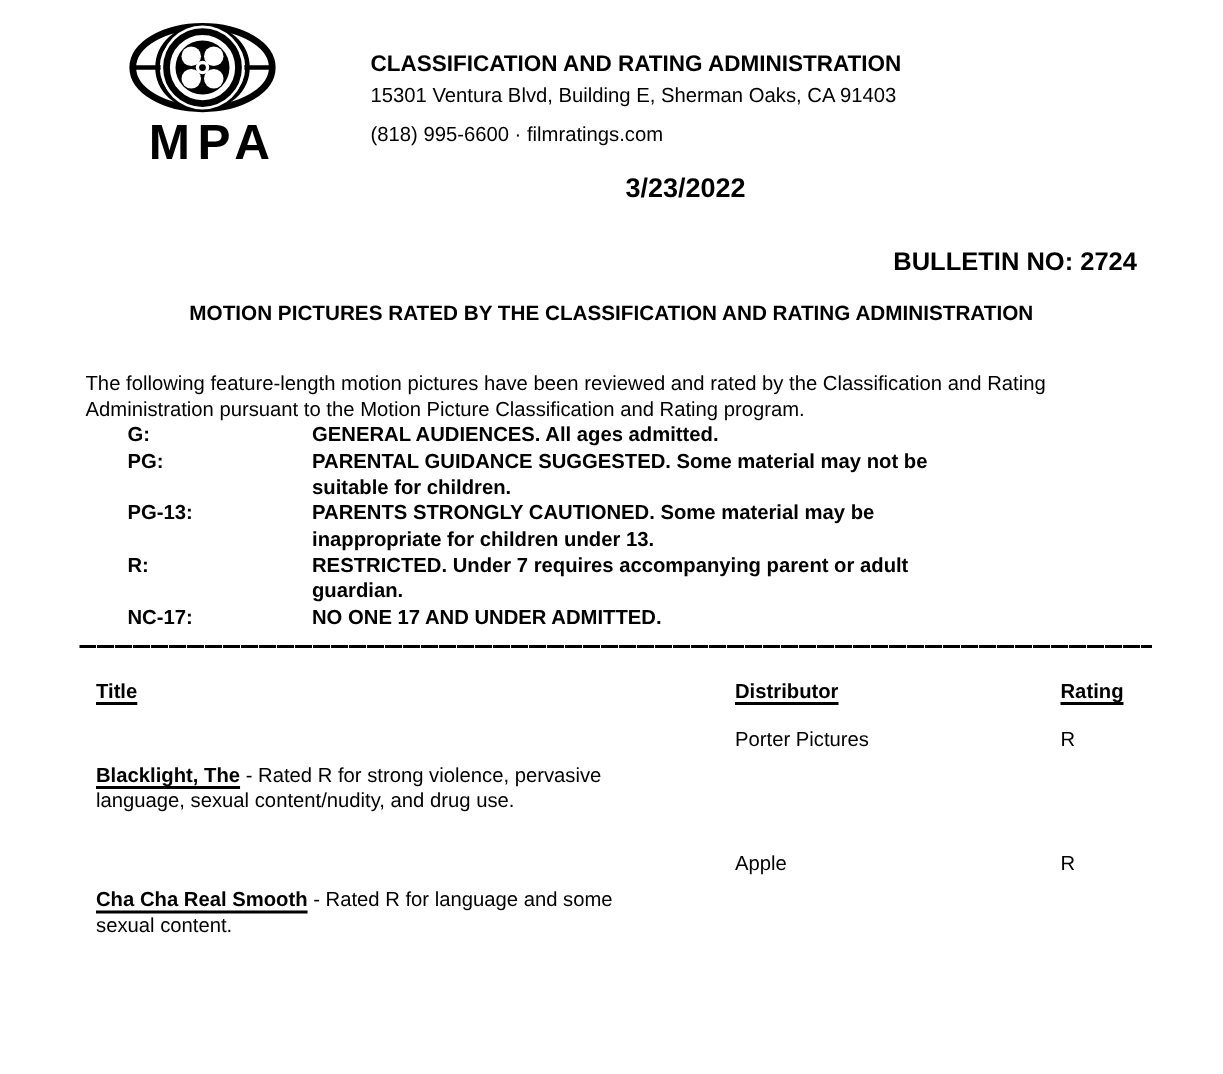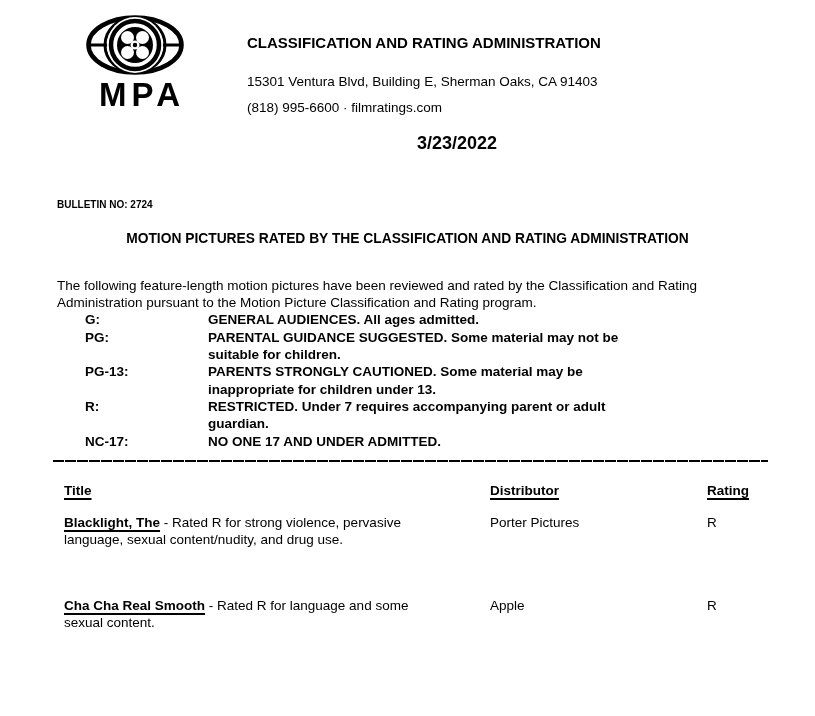--- a/index.html
+++ b/index.html
@@ -22,27 +22,27 @@
     font-weight: bold;
     font-size: 33px;
     letter-spacing: 5px;
     text-align: right;
     margin-top: 2px;
     line-height: 34px;
     padding-left: 4px; 
   }
   .header-info { margin-left: 62px; padding-top: 20px; width: 420px; }
   .org-name { font-weight: bold; font-size: 15px; line-height: 18px; }
-  .org-address { margin-top: 21px; line-height: 17px; }
+  .org-address { margin-top: 3px; line-height: 17px; }
   .org-phone { margin-top: 9px; line-height: 17px; }
   .doc-date { font-weight: bold; text-align: center; margin-top: 19px; font-size: 18px; }
 
   
   .content { padding: 0 57px; }
-  .bulletin-no { font-weight: bold; margin-top: 44px; font-size: 10px; }
+  .bulletin-no { font-weight: bold; margin-top: 32px; font-size: 17px; text-align: right; }
   .doc-heading { font-weight: bold; margin-top: 16px; font-size: 13.8px; text-align: center; }
   .intro-para { margin-top: 30px; }
   .definitions-para { margin-top: 15px; text-indent: 28px; }
 
   .ratings-key { }
   .rating-row { display: flex; font-weight: bold; }
   .rating-label { width: 123px; flex: 0 0 123px; margin-left: 28px; }
   .rating-def { width: 455px; }
 
   .rule-line {
@@ -53,21 +53,21 @@
     background: repeating-linear-gradient(90deg, #000 0 11px, #fff 11px 12px);
   }
 
   
   .movie-table { margin-left: 7px; margin-top: 20px; }
   .table-grid { display: grid; grid-template-columns: 426px 217px 1fr; }
   .table-head { font-weight: bold; }
   .table-head .cell { text-decoration: underline; text-decoration-thickness: 1.5px; text-underline-offset: 3px; }
   .movie-row { margin-top: 15px; }
   .movie-row.fixed { height: 68px; }
-  .movie-title-cell { width: 385px; }
+  .movie-title-cell { width: 385px; margin-top: 24px; }
   .movie-title { font-weight: bold; text-decoration: underline; text-decoration-thickness: 1.5px; text-underline-offset: 3px; }
 </style>
 </head>
 <body>
 
 <div class="header">
   <div class="logo-block">
     <div class="logo-globe">
       <svg viewBox="0 0 200 124" xmlns="http://www.w3.org/2000/svg">
         <ellipse cx="100" cy="62" rx="93" ry="55" fill="none" stroke="#000" stroke-width="9"></ellipse>

